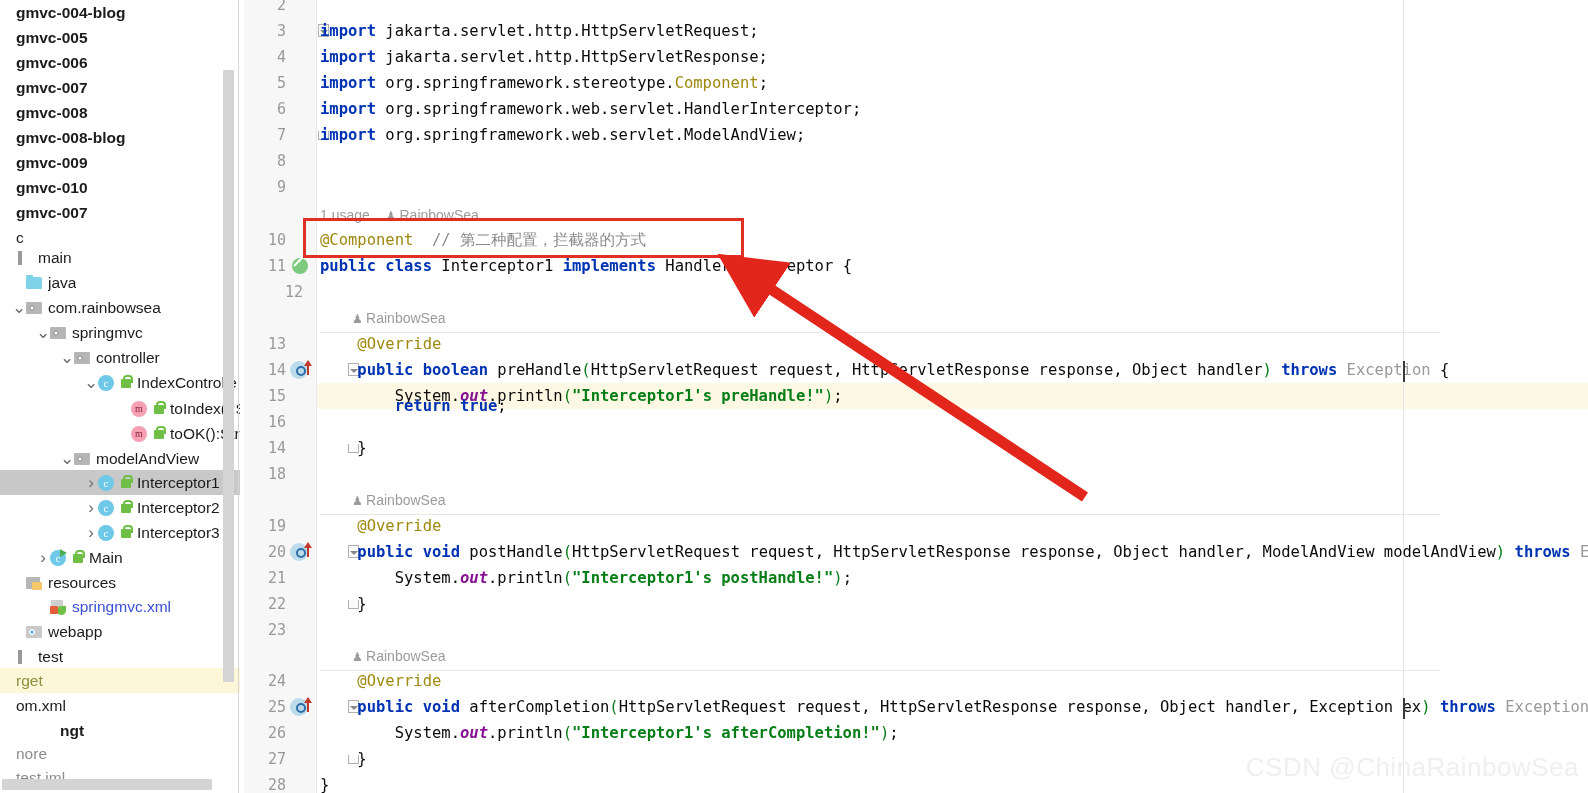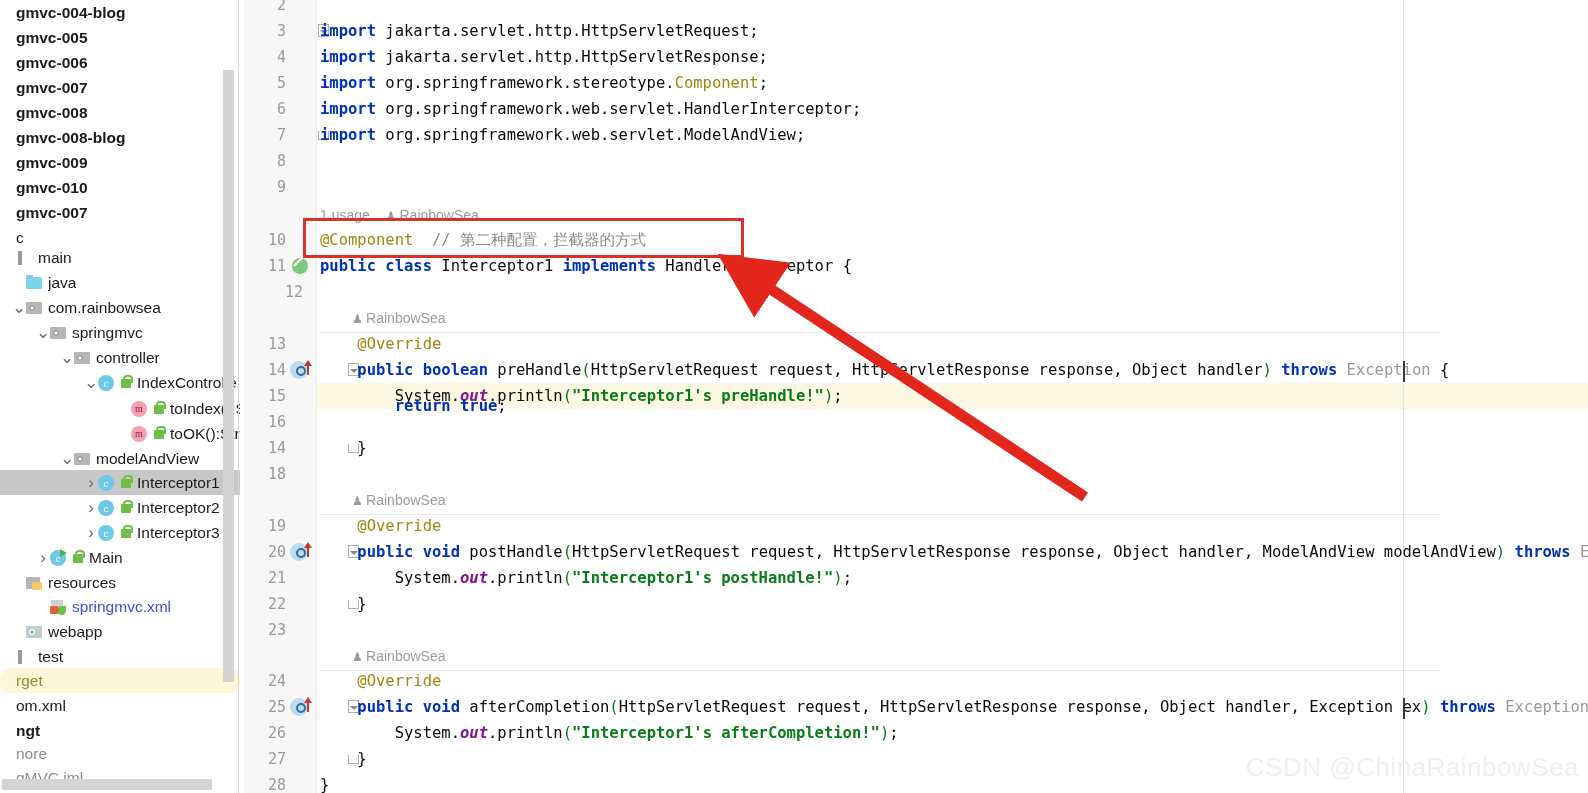--- a/index.html
+++ b/index.html
@@ -26,21 +26,21 @@
   .tree-row {
     position: absolute;
     left: 0; width: 240px; height: 25px;
     display: flex; align-items: center;
     white-space: nowrap;
     font-size: 15.5px;
     color: #1b1b1b;
   }
   .tree-row.module { font-weight: bold; font-size: 15.5px; }
   .tree-row.selected { background: #c8c8c8; }
-  .tree-row.hl-yellow { background: #fdf6d8; border-radius: 10px; }
+  .tree-row.hl-yellow { background: #fdf6d8; }
   .tree-label { overflow: hidden; }
   .tree-label.muted { color: #8c8c8c; }
   .tree-label.olive { color: #8f8f3f; }
   .tree-label.xmlblue { color: #3a4fd6; }
 
   .arrow {
     display: inline-block; width: 14px; min-width: 14px;
     text-align: center; color: #6e6e6e; font-size: 13px;
     line-height: 1;
   }
@@ -451,34 +451,34 @@
         <div class="tree-row hl-yellow" style="top: 668px;">
           <span style="display: inline-block; width: 2px; min-width: 2px;"></span>
           <span class="arrow spacer">&nbsp;</span>
           <span class="tree-label olive">rget</span>
         </div>
         <div class="tree-row" style="top: 693px;">
           <span style="display: inline-block; width: 2px; min-width: 2px;"></span>
           <span class="arrow spacer">&nbsp;</span>
           <span class="tree-label">om.xml</span>
         </div>
-        <div class="tree-row module" style="top: 718px;">
+        <div class="tree-row module" style="top: 718px; margin-left: 44px;">
           <span style="display: inline-block; width: 2px; min-width: 2px;"></span>
           <span class="arrow spacer">&nbsp;</span>
           <span class="tree-label">ngt</span>
         </div>
         <div class="tree-row" style="top: 741px;">
           <span style="display: inline-block; width: 2px; min-width: 2px;"></span>
           <span class="arrow spacer">&nbsp;</span>
           <span class="tree-label muted">nore</span>
         </div>
         <div class="tree-row" style="top: 765px;">
           <span style="display: inline-block; width: 2px; min-width: 2px;"></span>
           <span class="arrow spacer">&nbsp;</span>
-          <span class="tree-label muted">gMVC.iml</span>
+          <span class="tree-label muted">test.iml</span>
         </div>
       </div>
     <div id="sb-vscroll"></div>
     <div id="sb-hscroll"></div>
   </div>
   <div id="sb-divider"></div>
 
   <div id="editor">
     <div id="gutter">
         <div class="ln" style="top: -8px;">2</div>

